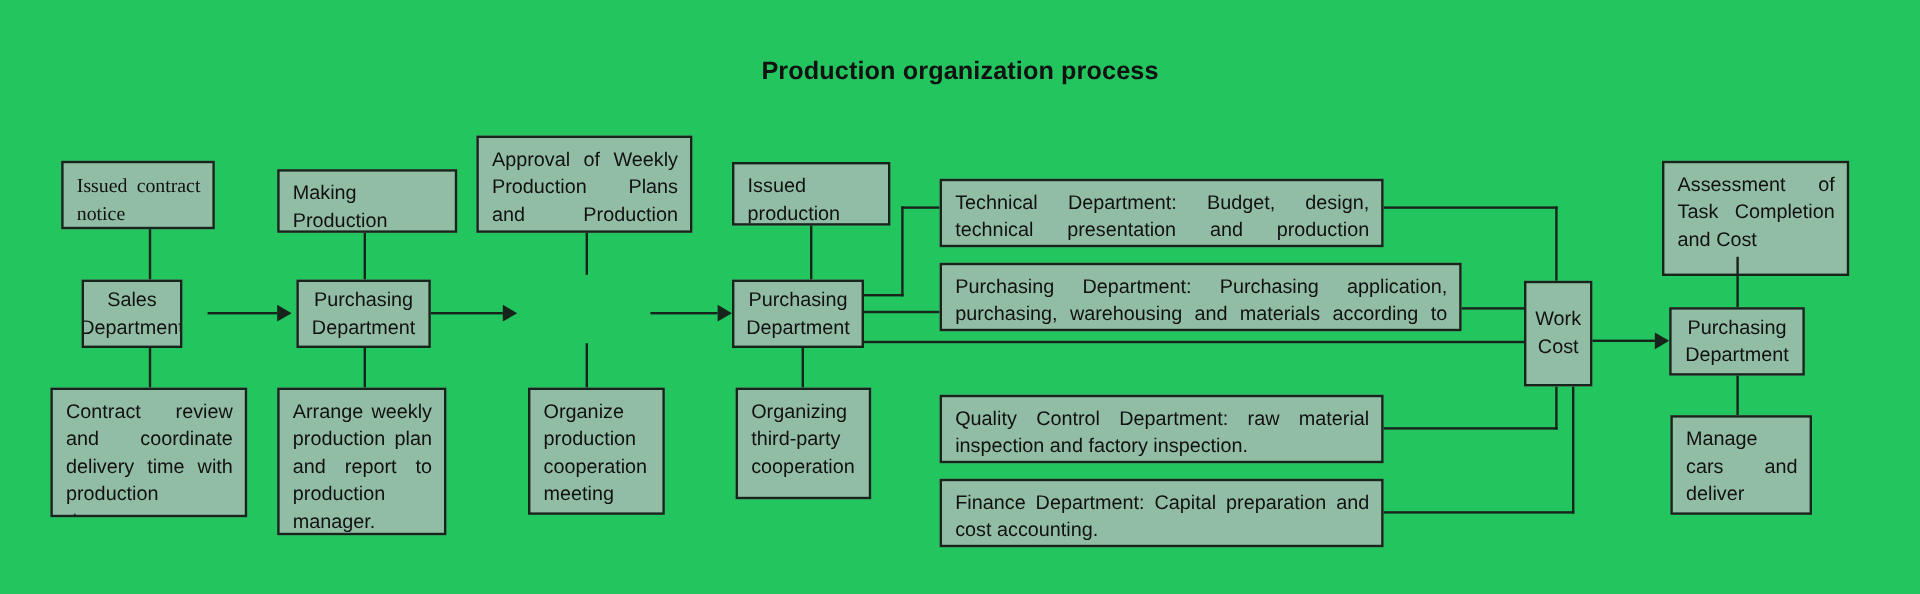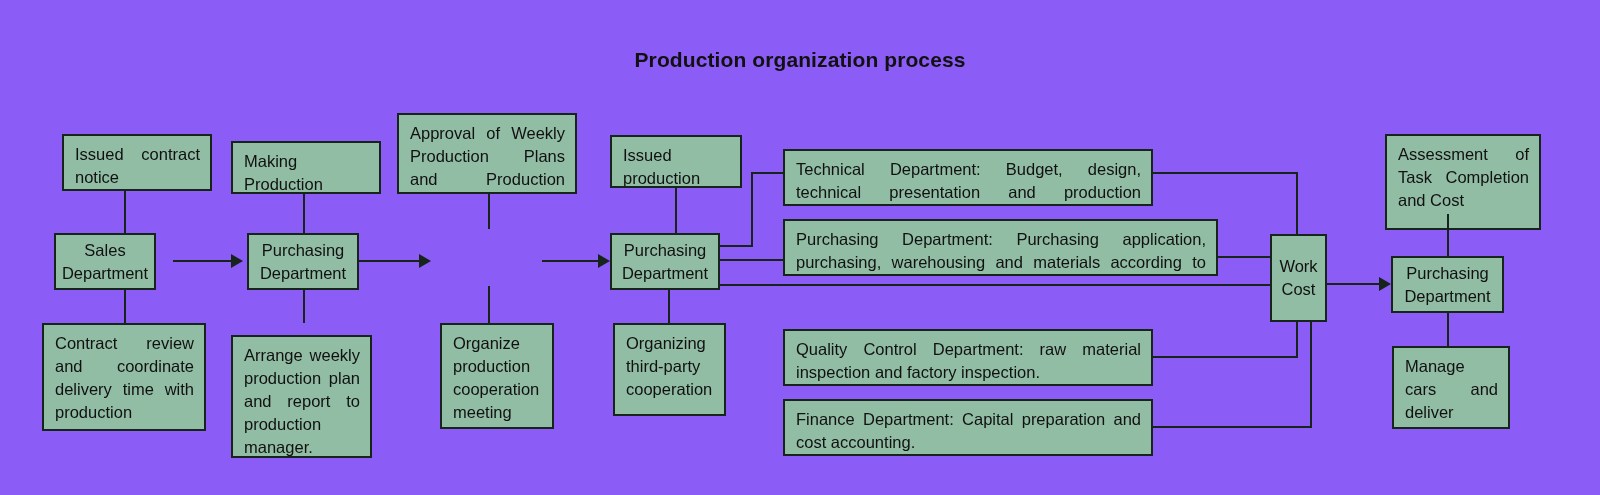--- a/index.html
+++ b/index.html
@@ -10,21 +10,21 @@
     width: 1600px;
     height: 495px;
     background: #92bda5;
     font-family: "Liberation Sans", sans-serif;
     overflow: hidden;
   }
   #canvas {
     position: relative;
     width: 1600px;
     height: 495px;
-    background: #8b5cf6;
+    background: #22c55e;
   }
   .title {
     position: absolute;
     left: 0;
     top: 48px;
     width: 1600px;
     text-align: center;
     font-size: 21px;
     font-weight: bold;
     color: #111111;
@@ -69,42 +69,42 @@
     border-left: 12px solid #16241c;
   }
 </style>
 </head>
 <body>
 
 <div id="canvas">
 
   <div class="title">Production organization process</div>
 
-  <div class="node" style="left:62px; top:134px; width:150px; height:57px;">Issued contract notice</div>
+  <div class="node" style="left:51px; top:134px; width:128px; height:57px;font-family:Liberation Serif, serif;">Issued contract notice</div>
 
   <div class="line v" style="left:124px; top:191px; height:42px;"></div>
 
-  <div class="node center" style="left:54px; top:233px; width:102px; height:57px;">Sales Department</div>
+  <div class="node center" style="left:68px; top:233px; width:84px; height:57px;">Sales Department</div>
 
   <div class="line v" style="left:124px; top:290px; height:33px;"></div>
 
   <div class="node" style="left:42px; top:323px; width:164px; height:108px;">Contract review and coordinate delivery time with production department.</div>
 
   <div class="line h" style="left:173px; top:260px; width:58px;"></div>
   <div class="arrow" style="left:231px; top:254px;"></div>
 
   <div class="node left" style="left:231px; top:141px; width:150px; height:53px;">Making Production Tasks</div>
 
   <div class="line v" style="left:303px; top:194px; height:39px;"></div>
 
   <div class="node center" style="left:247px; top:233px; width:112px; height:57px;">Purchasing Department</div>
 
   <div class="line v" style="left:303px; top:290px; height:33px;"></div>
 
-  <div class="node" style="left:231px; top:335px; width:141px; height:123px;">Arrange weekly production plan and report to production manager.</div>
+  <div class="node" style="left:231px; top:323px; width:141px; height:123px;">Arrange weekly production plan and report to production manager.</div>
 
   <div class="line h" style="left:359px; top:260px; width:60px;"></div>
   <div class="arrow" style="left:419px; top:254px;"></div>
 
   <div class="node" style="left:397px; top:113px; width:180px; height:81px;">Approval of Weekly Production Plans and Production Tasks</div>
 
   <div class="line v" style="left:488px; top:194px; height:35px;"></div>
 
 
   <div class="line v" style="left:488px; top:286px; height:37px;"></div>

